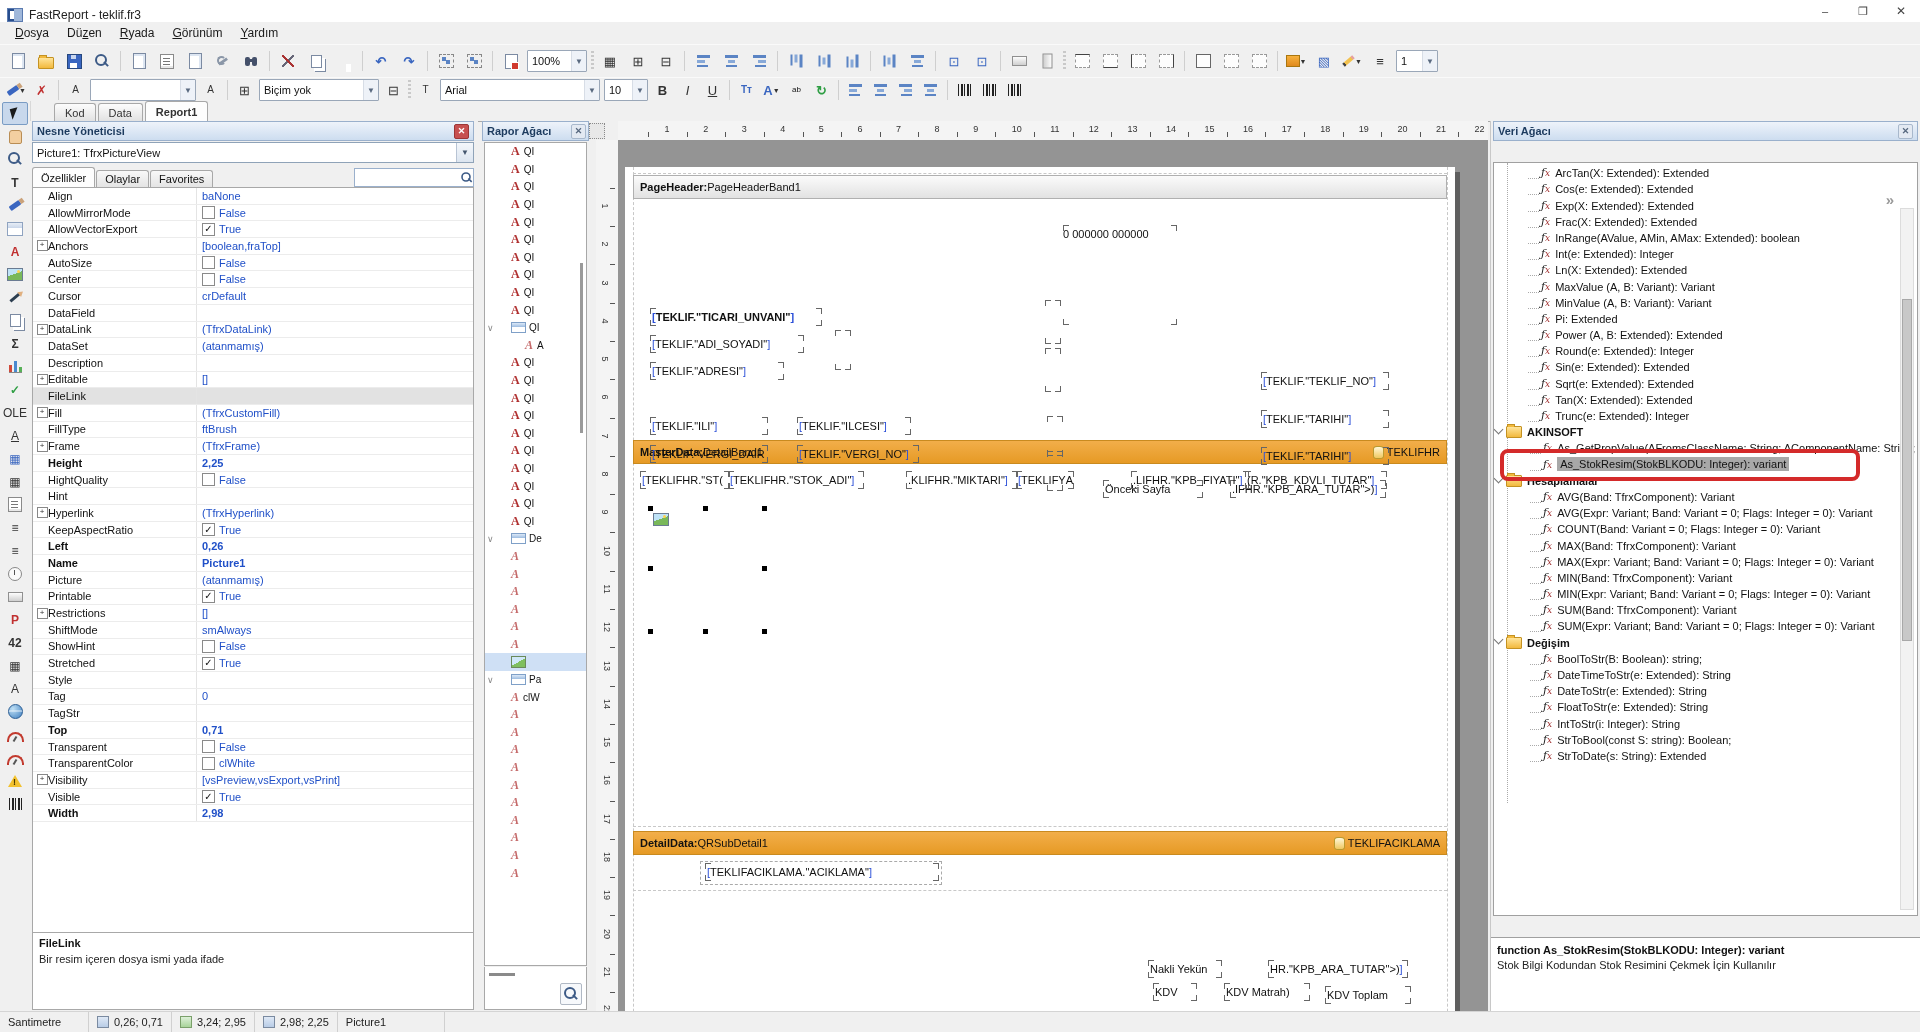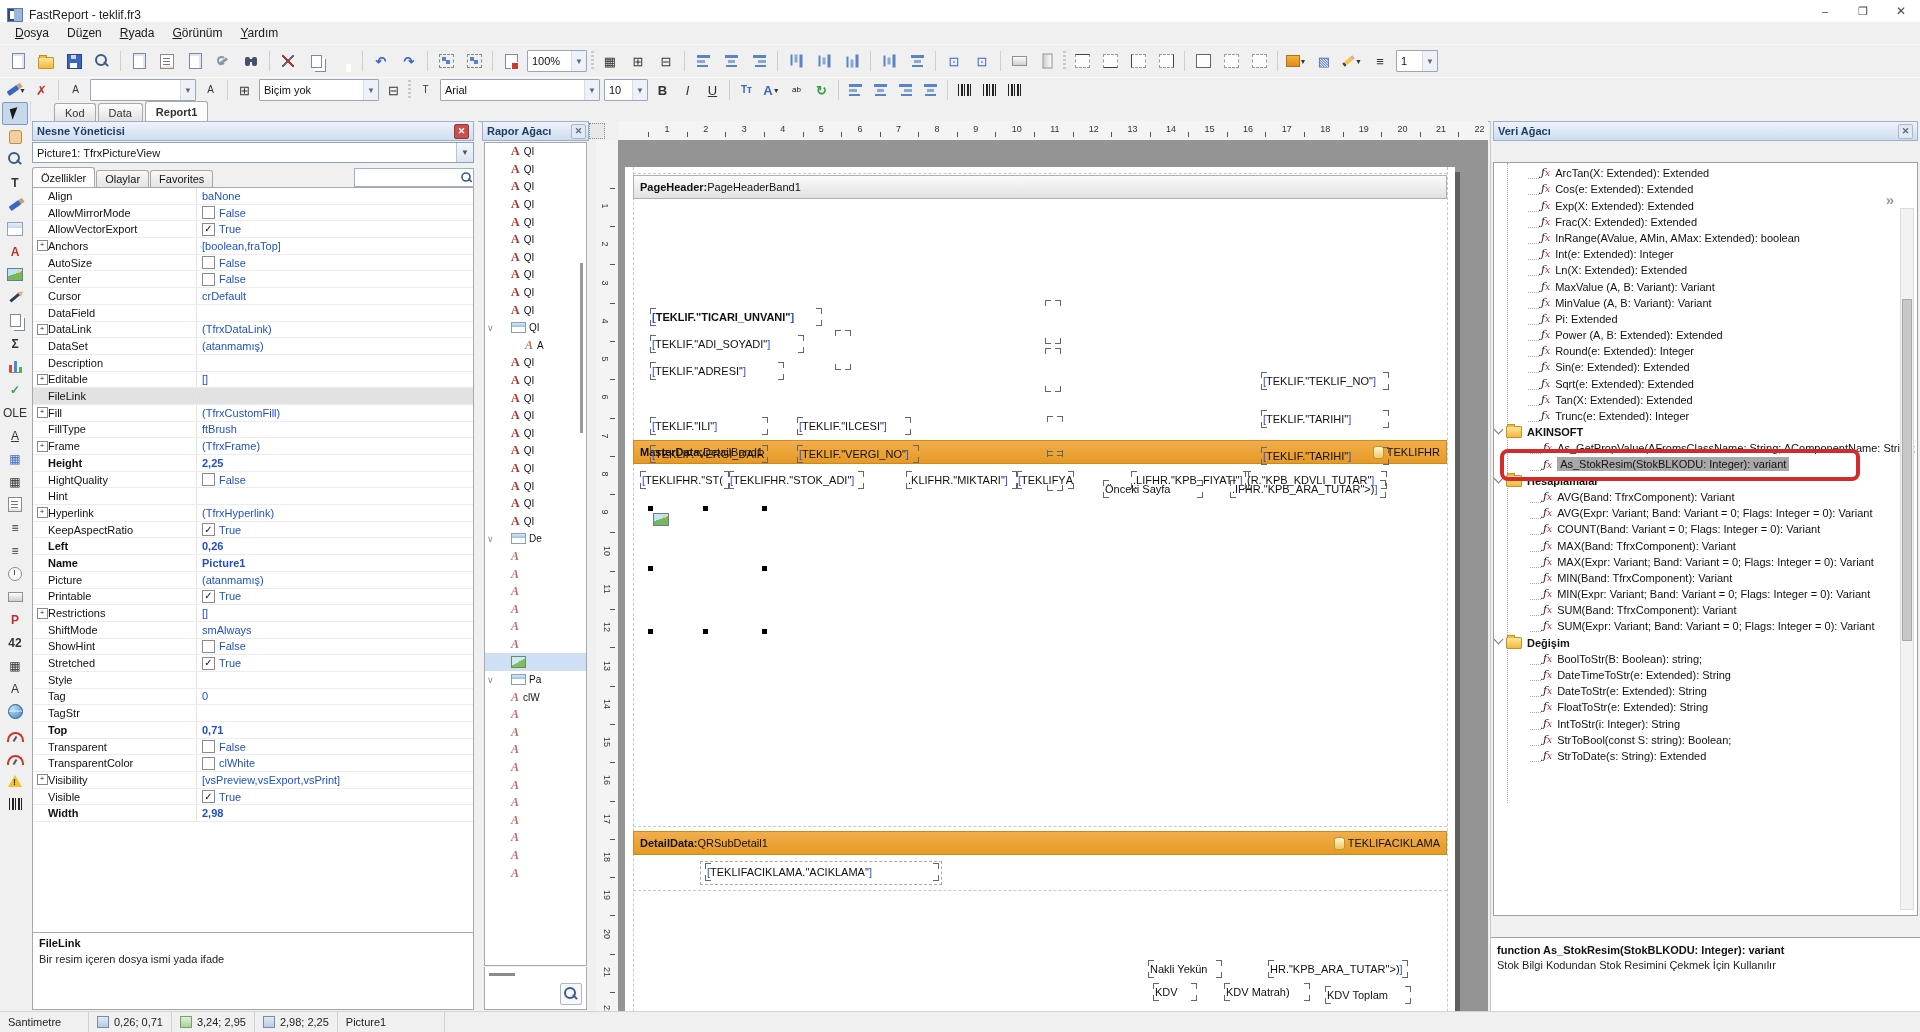--- a/index.html
+++ b/index.html
@@ -1289,20 +1289,24 @@
         </div>
         <div class="bandbar orange" style="top:664px">
           <b>DetailData:</b>
           <span> QRSubDetail1</span>
           <span class="dschip">
             <span class="dbico"></span>
             <span>TEKLIFACIKLAMA</span>
           </span>
         </div>
 
+        <div class="fld empty barcode" style="left:438px;top:58px;width:114px;height:100px">
+          
+          0 000000 000000
+        </div>
 
         <div class="fld bold" style="left:25px;top:141px;width:168px"><span class="bk">[</span>TEKLIF."TICARI_UNVANI"<span class="bk">]</span></div>
         <div class="fld" style="left:25px;top:168px;width:150px"><span class="bk">[</span>TEKLIF."ADI_SOYADI"<span class="bk">]</span></div>
         <div class="fld" style="left:25px;top:195px;width:130px"><span class="bk">[</span>TEKLIF."ADRESI"<span class="bk">]</span></div>
         <div class="fld" style="left:25px;top:250px;width:114px"><span class="bk">[</span>TEKLIF."ILI"<span class="bk">]</span></div>
         <div class="fld" style="left:172px;top:250px;width:110px"><span class="bk">[</span>TEKLIF."ILCESI"<span class="bk">]</span></div>
         <div class="fld" style="left:25px;top:278px;width:114px"><span class="bk">[</span>TEKLIF."VERGI_DAIR</div>
         <div class="fld" style="left:172px;top:278px;width:118px"><span class="bk">[</span>TEKLIF."VERGI_NO"<span class="bk">]</span></div>
         <div class="fld" style="left:636px;top:205px;width:124px"><span class="bk">[</span>TEKLIF."TEKLIF_NO"<span class="bk">]</span></div>
         <div class="fld" style="left:636px;top:243px;width:124px"><span class="bk">[</span>TEKLIF."TARIHI"<span class="bk">]</span></div>

